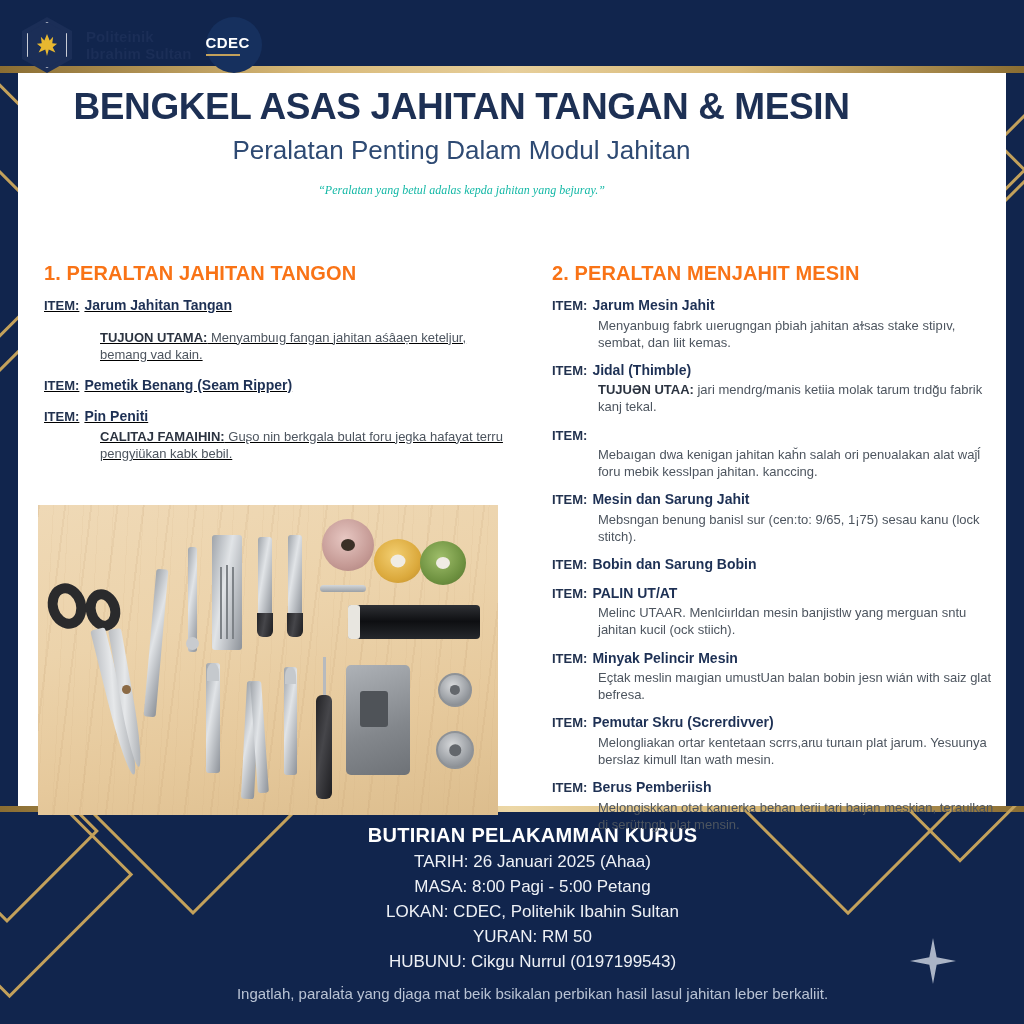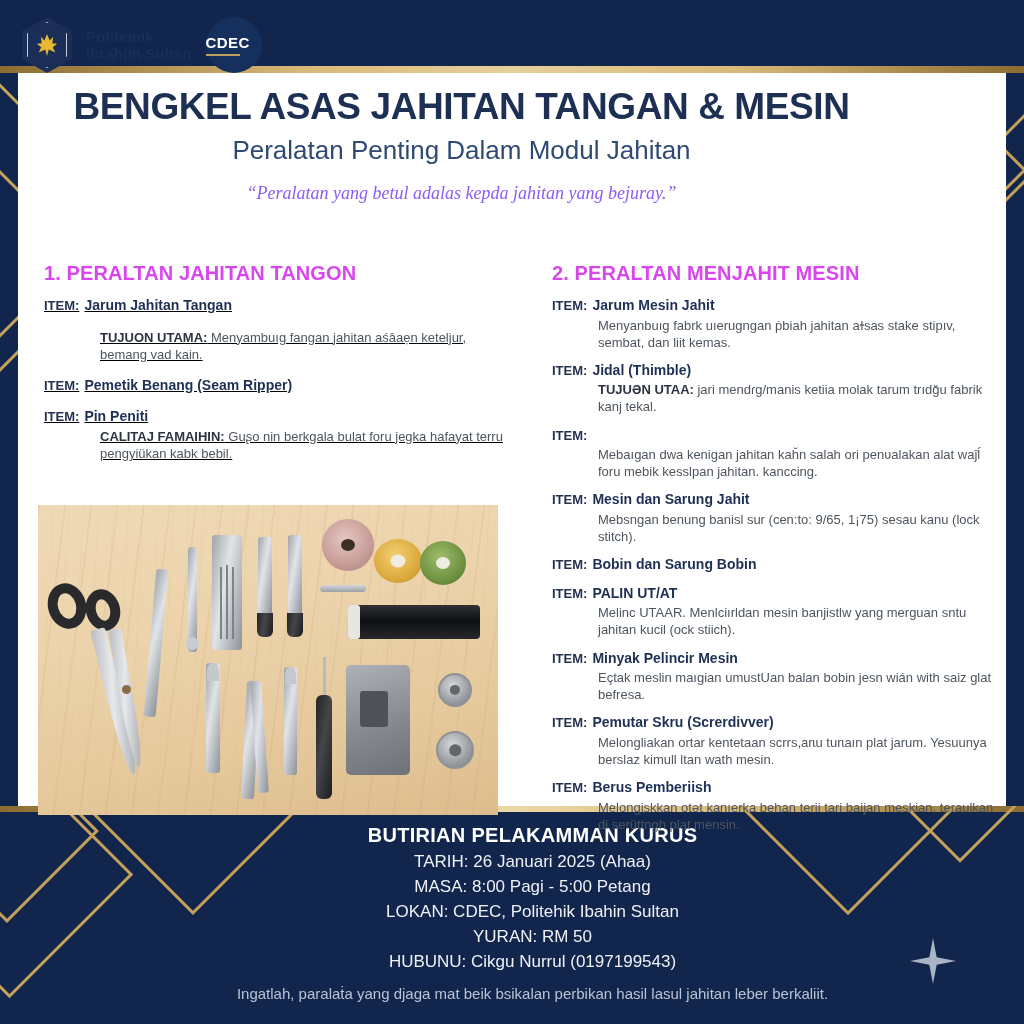--- a/index.html
+++ b/index.html
@@ -130,40 +130,40 @@
     line-height: 1.12;
   }
   #sub-title {
     color: #2e4a73;
     font-size: 26px;
     font-weight: 400;
     margin-top: 8px;
     line-height: 1.2;
   }
   #quote {
-    color: #8b5cf6;
+    color: #14b8a6;
     font-family: "Liberation Serif", serif;
     font-style: italic;
-    font-size: 18px;
+    font-size: 12px;
     margin-top: 16px;
   }
 
   
   #columns {
     position: absolute;
     left: 0; top: 262px;
     width: 1024px; height: 556px;
     z-index: 6;
   }
   .col { position: absolute; top: 0; }
   .col.left  { left: 44px;  width: 470px; }
   .col.right { left: 552px; width: 452px; }
 
   .col-head {
-    color: #d946ef;
+    color: #f97316;
     font-size: 20px;
     font-weight: 700;
     letter-spacing: .1px;
     margin-bottom: 12px;
   }
 
   .entry { margin-bottom: 11px; }
   .entry-head {
     font-size: 14px;
     line-height: 1.25;

